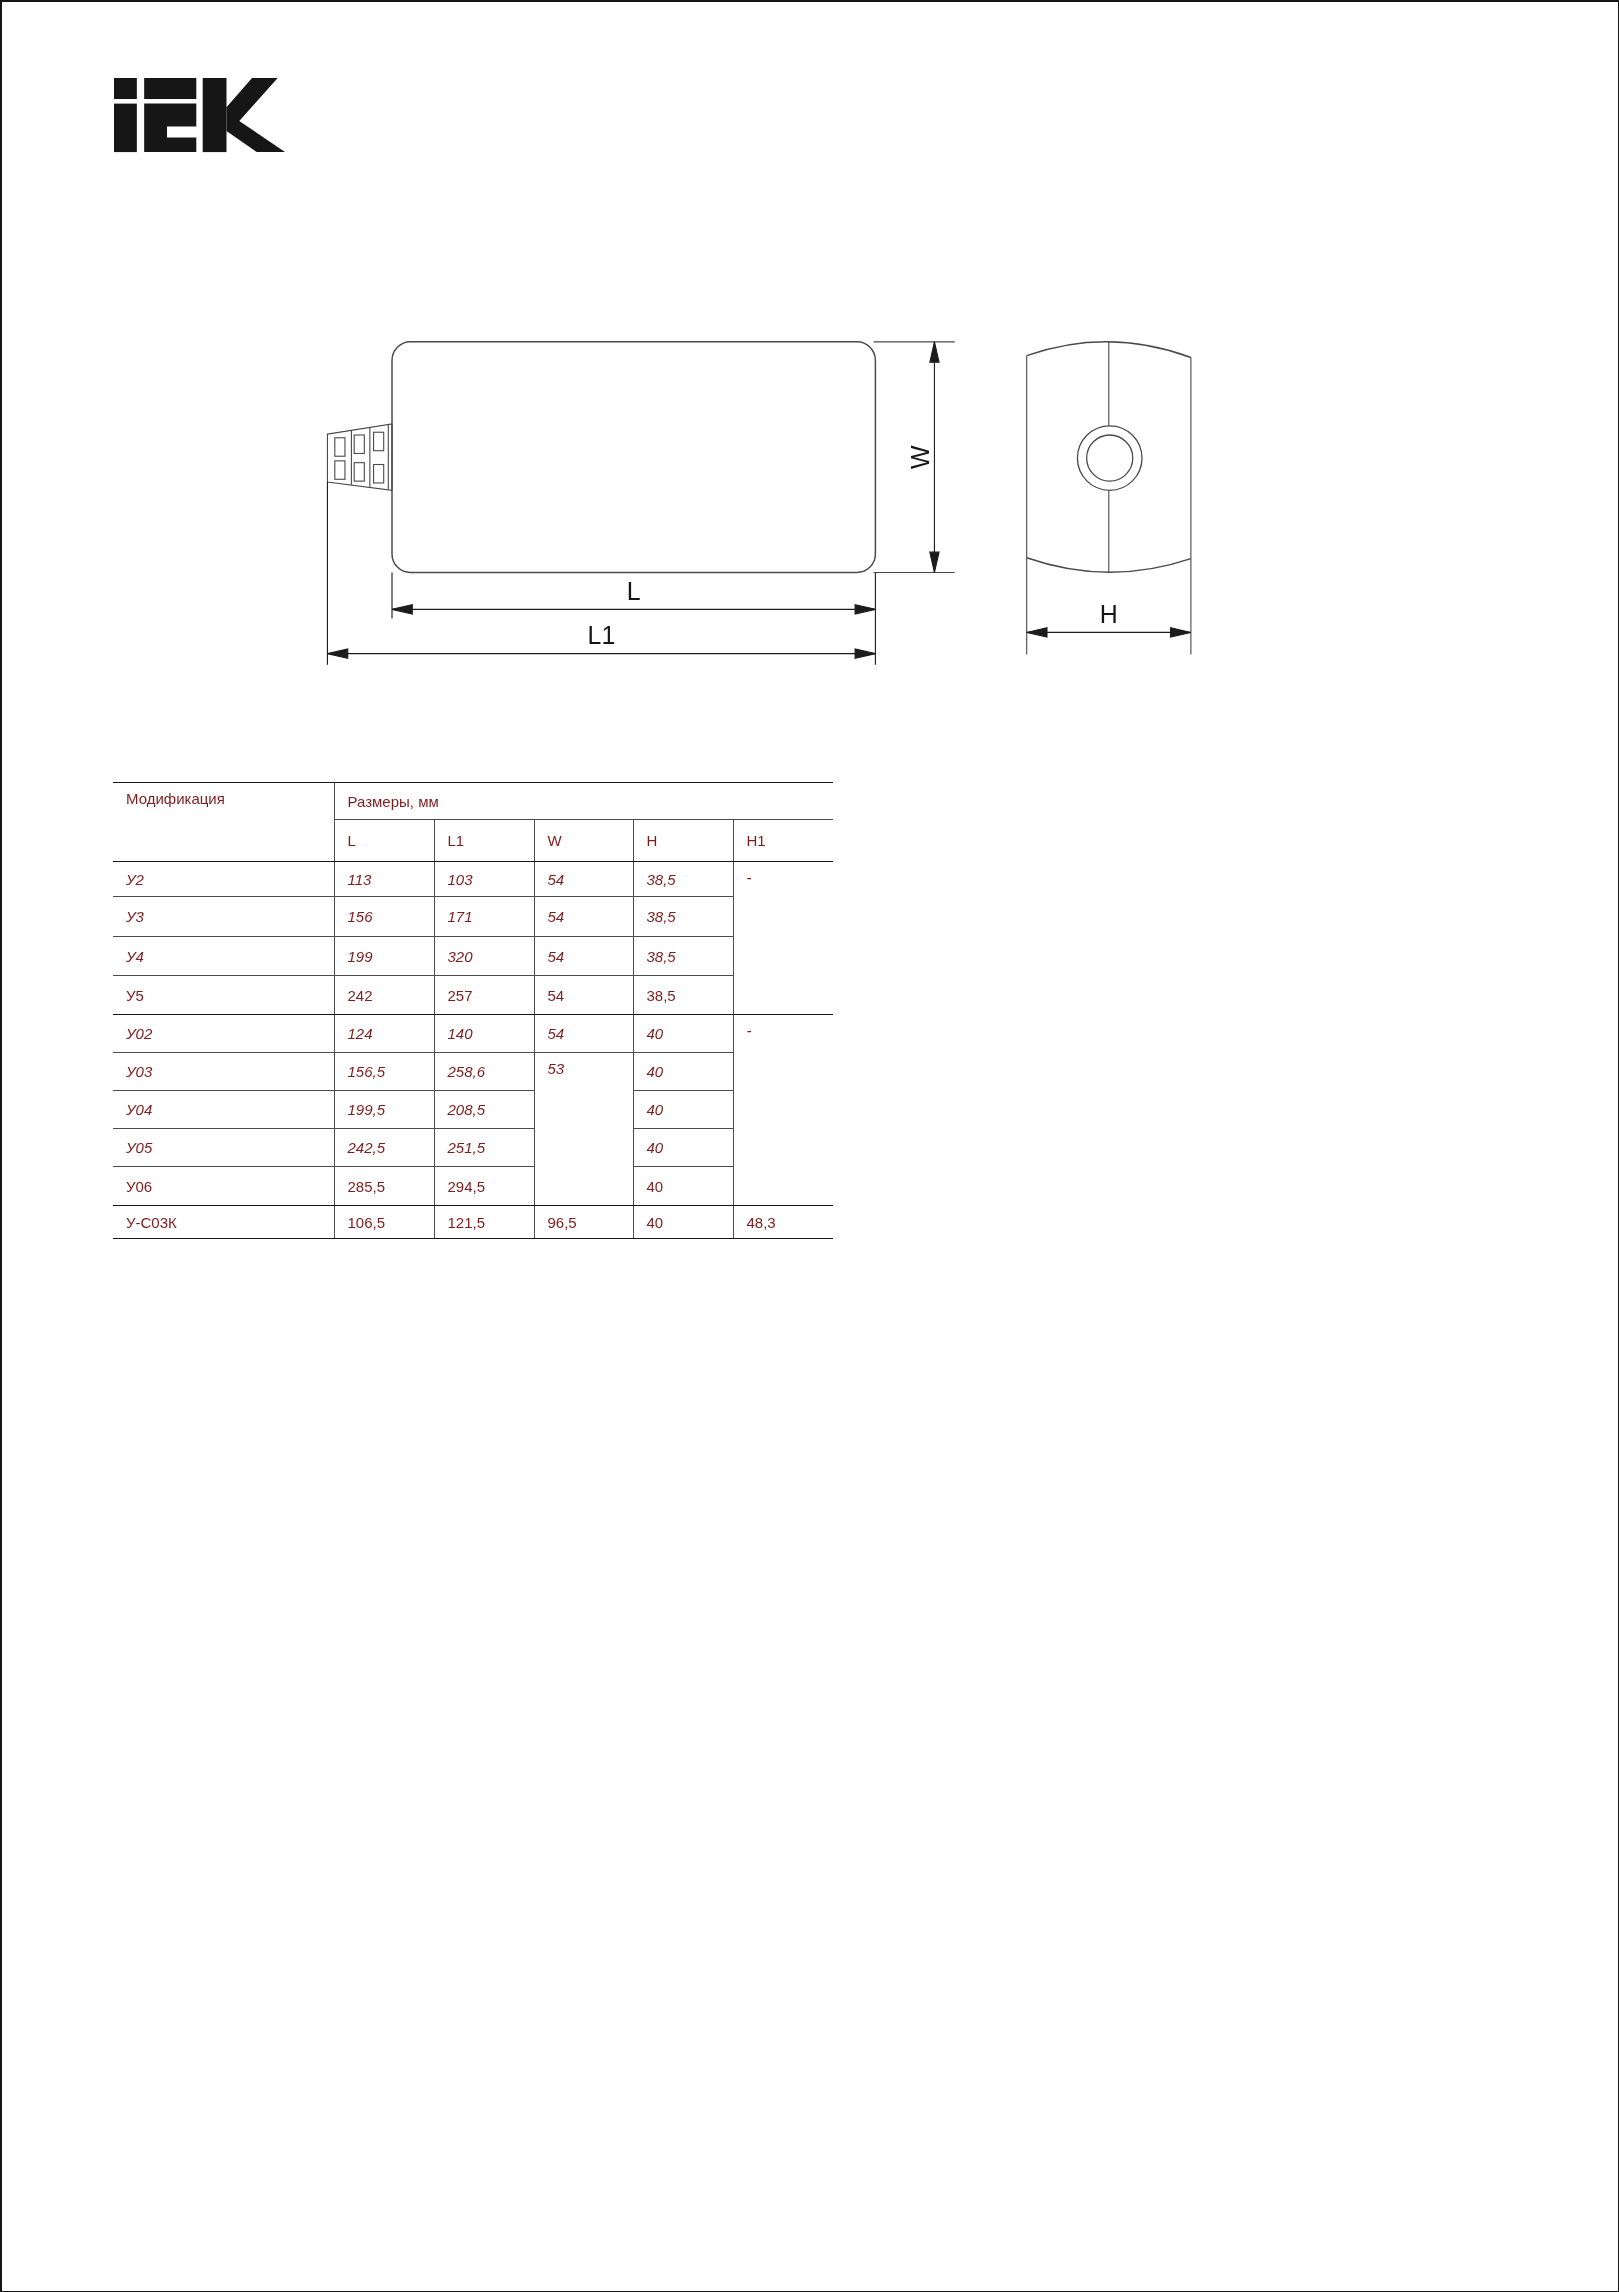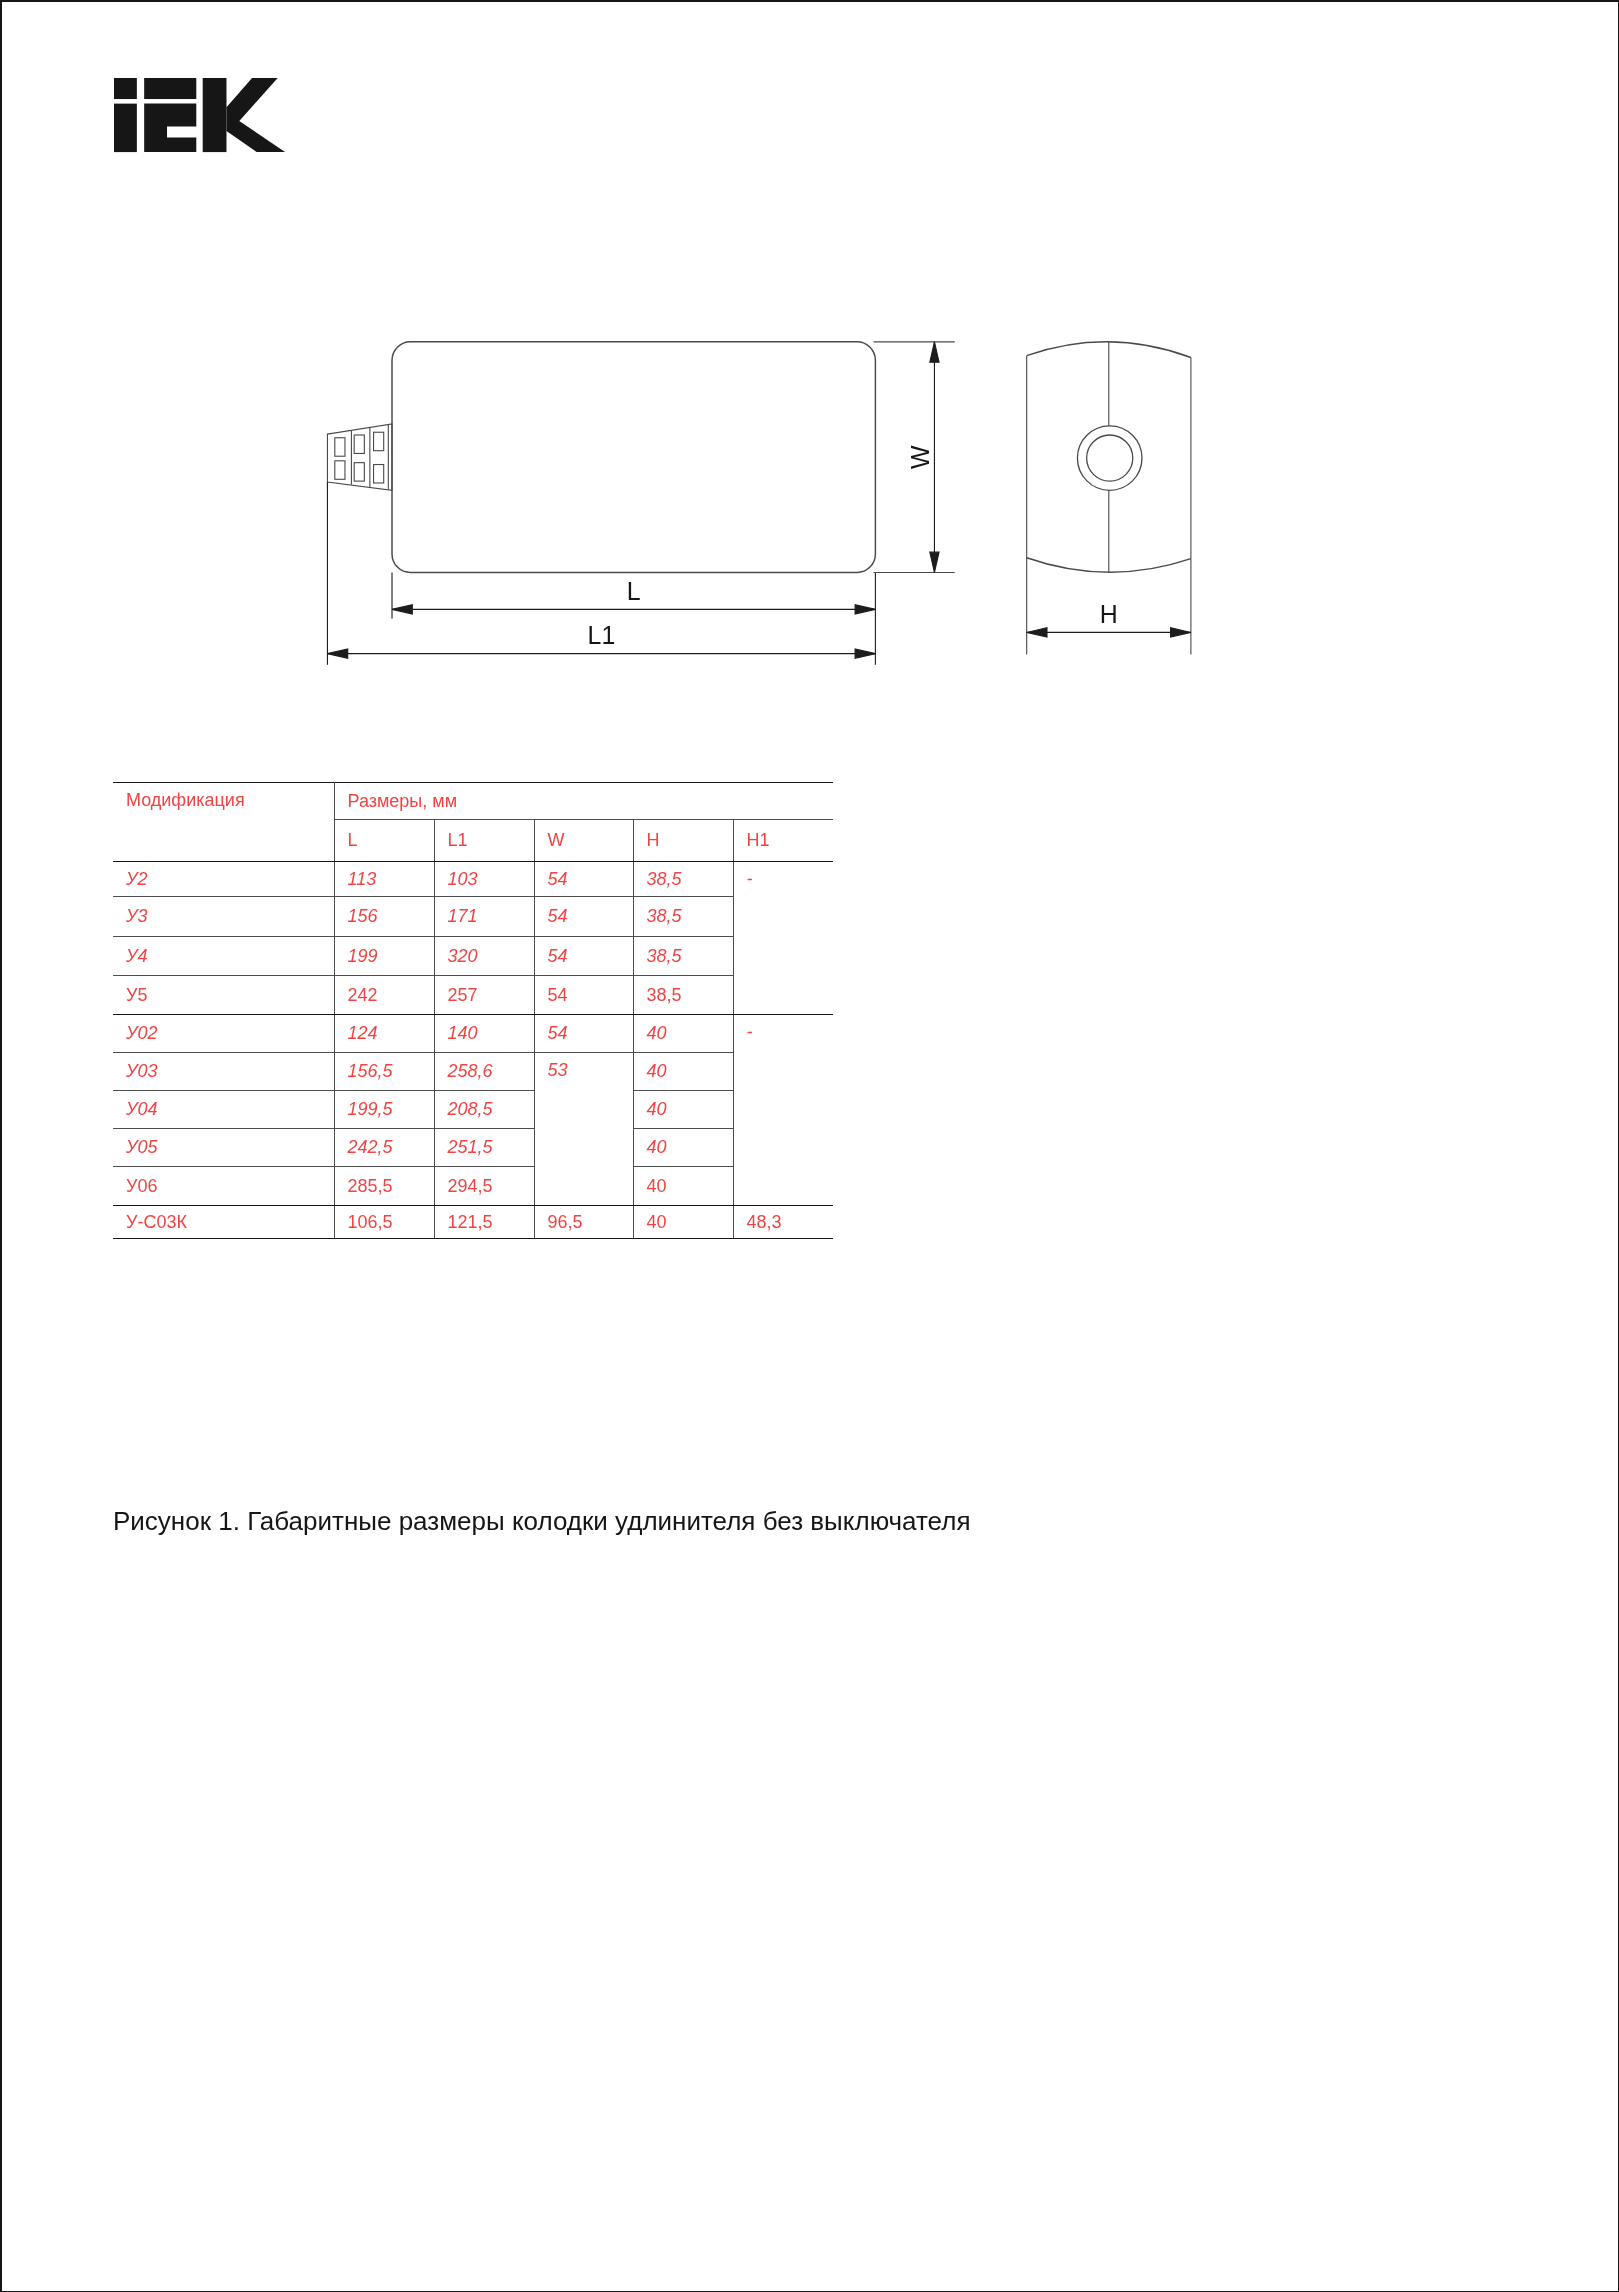--- a/index.html
+++ b/index.html
@@ -21,21 +21,21 @@
     font-family:"Liberation Sans", sans-serif;
     font-size:27px; fill:#161616;
   }
   
   .dim-table-wrap { position:absolute; left:111px; top:780px; }
   table.dim {
     border-collapse:collapse;
     table-layout:fixed;
     width:718px;
     border-top:1.8px solid #161616;
-    font-size:18px; color:#ef4444;
+    font-size:15px; color:#7f1d1d;
   }
   table.dim td {
     padding:0 0 0 13px;
     vertical-align:middle;
     white-space:nowrap;
     overflow:hidden;
   }
   table.dim td.bl { border-left:0.9px solid #4d4d4d;margin-left:28px; }
   table.dim tr.thin  > td { border-bottom:0.9px solid #4d4d4d;font-style:italic; }
   table.dim tr.thick > td { border-bottom:1.8px solid #161616; }
@@ -226,16 +226,15 @@
           <td class="bl">106,5</td>
           <td class="bl">121,5</td>
           <td class="bl">96,5</td>
           <td class="bl">40</td>
           <td class="bl">48,3</td>
         </tr>
       </tbody>
     </table>
   </div>
 
-  <div class="caption">Рисунок 1. Габаритные размеры колодки удлинителя без выключателя</div>
 
 </div>
 
 
 </body></html>

